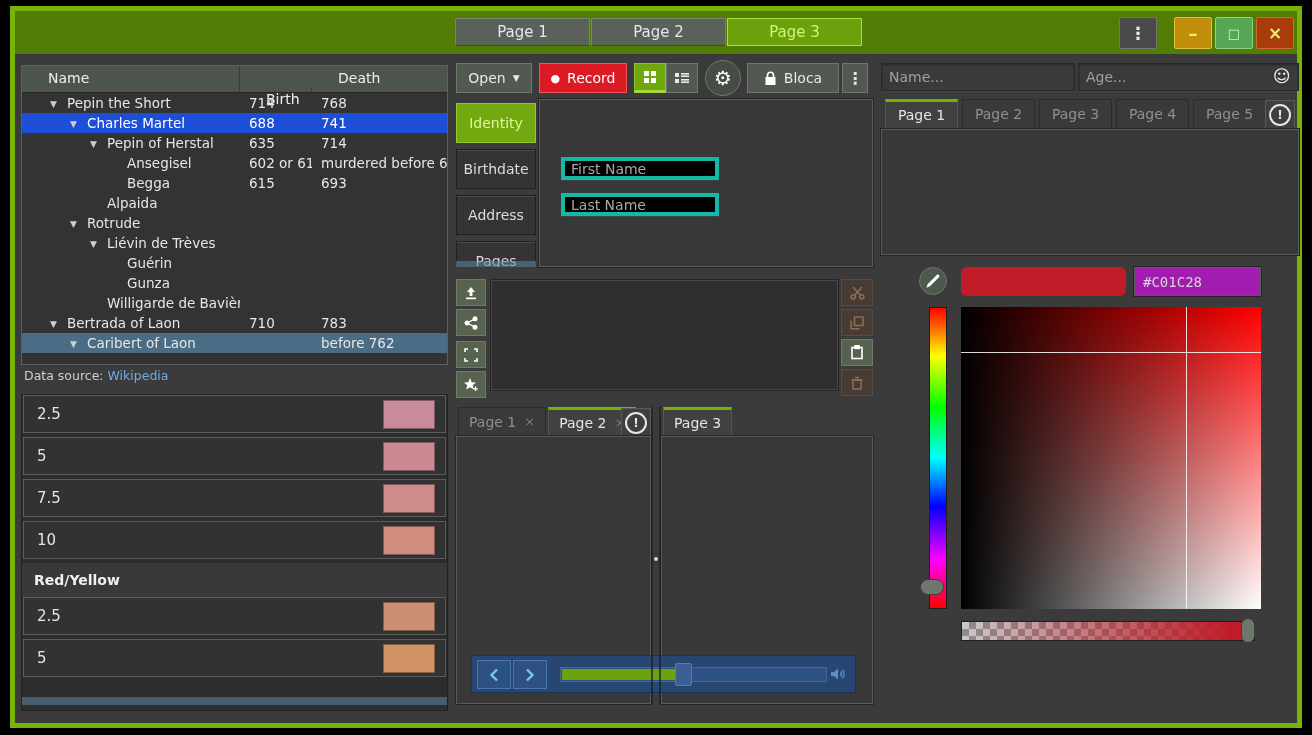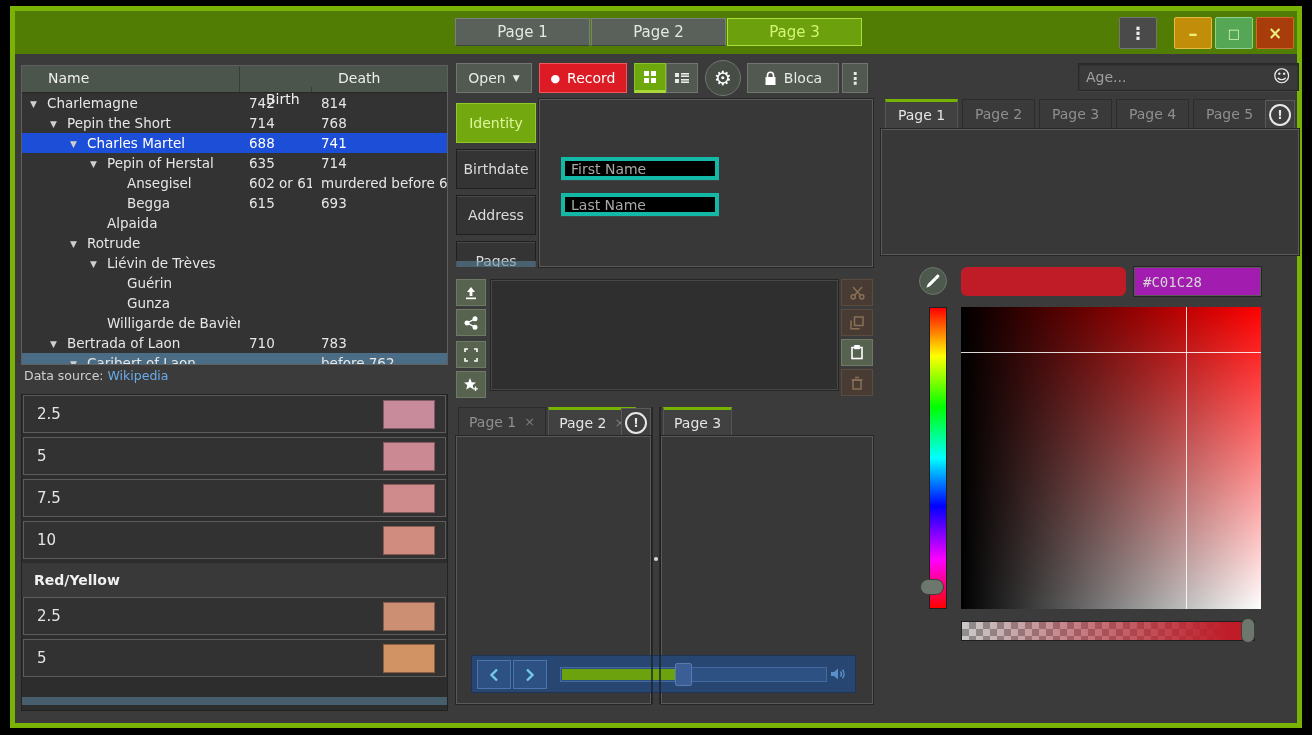--- a/index.html
+++ b/index.html
@@ -178,25 +178,20 @@
     <div class="content">
 
       <div class="tree-panel">
         <div class="tree-header" id="tree-header">
             <div class="thc c0">Name</div>
             <div class="thc c1">Birth</div>
             <div class="thc c2">Death</div>
           </div>
         <div id="tree-body">
             <div class="trow">
-              <div class="tc tname" style="padding-left: 8px;"><span class="exp">▼</span><span>Charlemagne</span></div>
-              <div class="tc tbirth">742</div>
-              <div class="tc tdeath">814</div>
-            </div>
-            <div class="trow">
               <div class="tc tname" style="padding-left: 28px;"><span class="exp">▼</span><span>Pepin the Short</span></div>
               <div class="tc tbirth">714</div>
               <div class="tc tdeath">768</div>
             </div>
             <div class="trow sel">
               <div class="tc tname" style="padding-left: 48px;"><span class="exp">▼</span><span>Charles Martel</span></div>
               <div class="tc tbirth">688</div>
               <div class="tc tdeath">741</div>
             </div>
             <div class="trow">
@@ -456,20 +451,21 @@
         </div>
         <div class="mvol">
           <svg class="icon-svg" width="18" height="18" viewBox="0 0 18 18">
               <path d="M2 7 H5 L9 3.5 V14.5 L5 11 H2 Z" fill="#5a8fc8"></path>
               <path d="M11.5 6.5 a4 4 0 0 1 0 5 M13.5 4.8 a6.5 6.5 0 0 1 0 8.4" stroke="#5a8fc8" stroke-width="1.5" fill="none"></path>
             </svg>
         </div>
       </div>
       <div class="splitter"></div>
 
+      <input class="rfld name" placeholder="Name..." style="">
       <input class="rfld age" placeholder="Age..." style="">
       <span class="smiley">☺</span>
 
       <div class="right-tabbar" id="right-tabs">
           <div class="dtab active">Page 1</div>
           <div class="dtab">Page 2</div>
           <div class="dtab">Page 3</div>
           <div class="dtab">Page 4</div>
           <div class="dtab">Page 5</div>
         </div>

